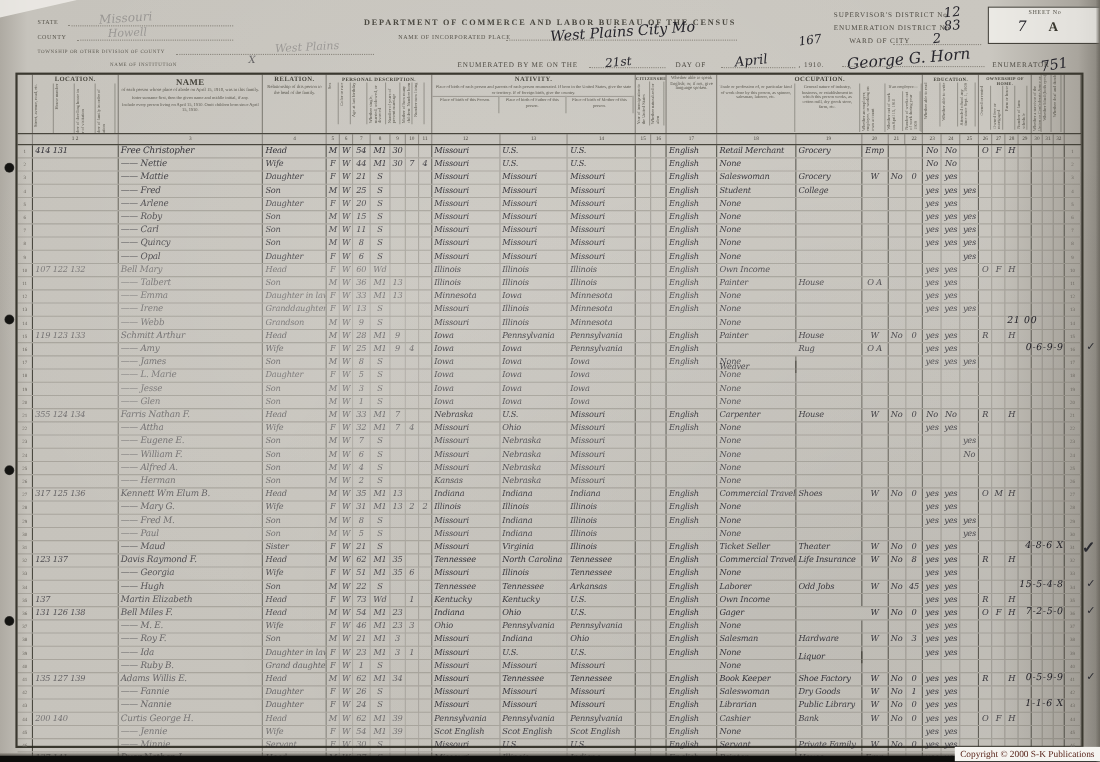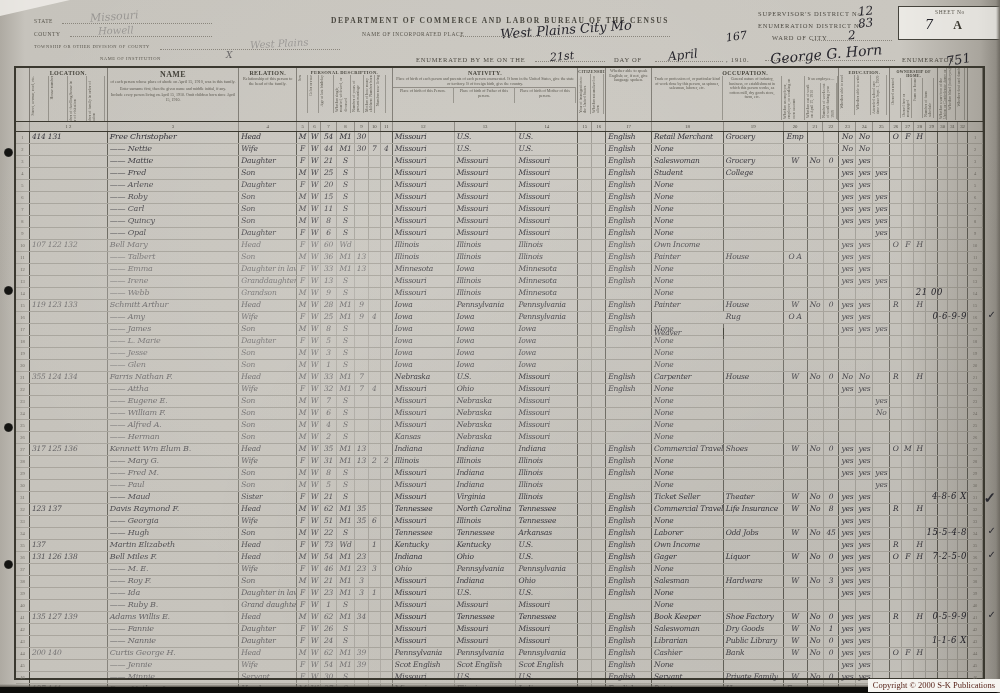--- a/index.html
+++ b/index.html
@@ -1546,21 +1546,21 @@
         <div class="c body-hw cc" style="width: 14px; opacity: 0.7;">23</div>
         <div class="c body-hw cc" style="width: 12px; opacity: 0.7;"></div>
         <div class="c maj body-hw cc" style="width: 12px; opacity: 0.7;"></div>
         <div class="c body-hw" style="width: 62px; opacity: 0.9;">Indiana</div>
         <div class="c body-hw" style="width: 62px; opacity: 0.9;">Ohio</div>
         <div class="c maj body-hw" style="width: 62px; opacity: 0.9;">U.S.</div>
         <div class="c body-hw cc" style="width: 14px; opacity: 0.9;"></div>
         <div class="c maj body-hw cc" style="width: 14px; opacity: 0.9;"></div>
         <div class="c maj body-hw" style="width: 46px; opacity: 0.9;">English</div>
         <div class="c maj body-hw" style="width: 72px; opacity: 0.9;">Gager</div>
-        <div class="c maj body-hw" style="width: 60px; opacity: 0.9;">Liquor</div>
+        <div class="c maj body-hw" style="width: 60px; opacity: 0.9; margin-top: 40px;">Liquor</div>
         <div class="c maj body-hw cc" style="width: 24px; opacity: 0.9;">W</div>
         <div class="c body-hw cc" style="width: 16px; opacity: 0.9;">No</div>
         <div class="c maj body-hw cc" style="width: 16px; opacity: 0.9;">0</div>
         <div class="c body-hw cc" style="width: 17px; opacity: 0.9;">yes</div>
         <div class="c body-hw cc" style="width: 17px; opacity: 0.9;">yes</div>
         <div class="c maj body-hw cc" style="width: 17px; opacity: 0.9;"></div>
         <div class="c body-hw cc" style="width: 12px; opacity: 0.9;">O</div>
         <div class="c body-hw cc" style="width: 12px; opacity: 0.9;">F</div>
         <div class="c body-hw cc" style="width: 12px; opacity: 0.9;">H</div>
         <div class="c maj body-hw cc" style="width: 12px; opacity: 0.9;"></div>

